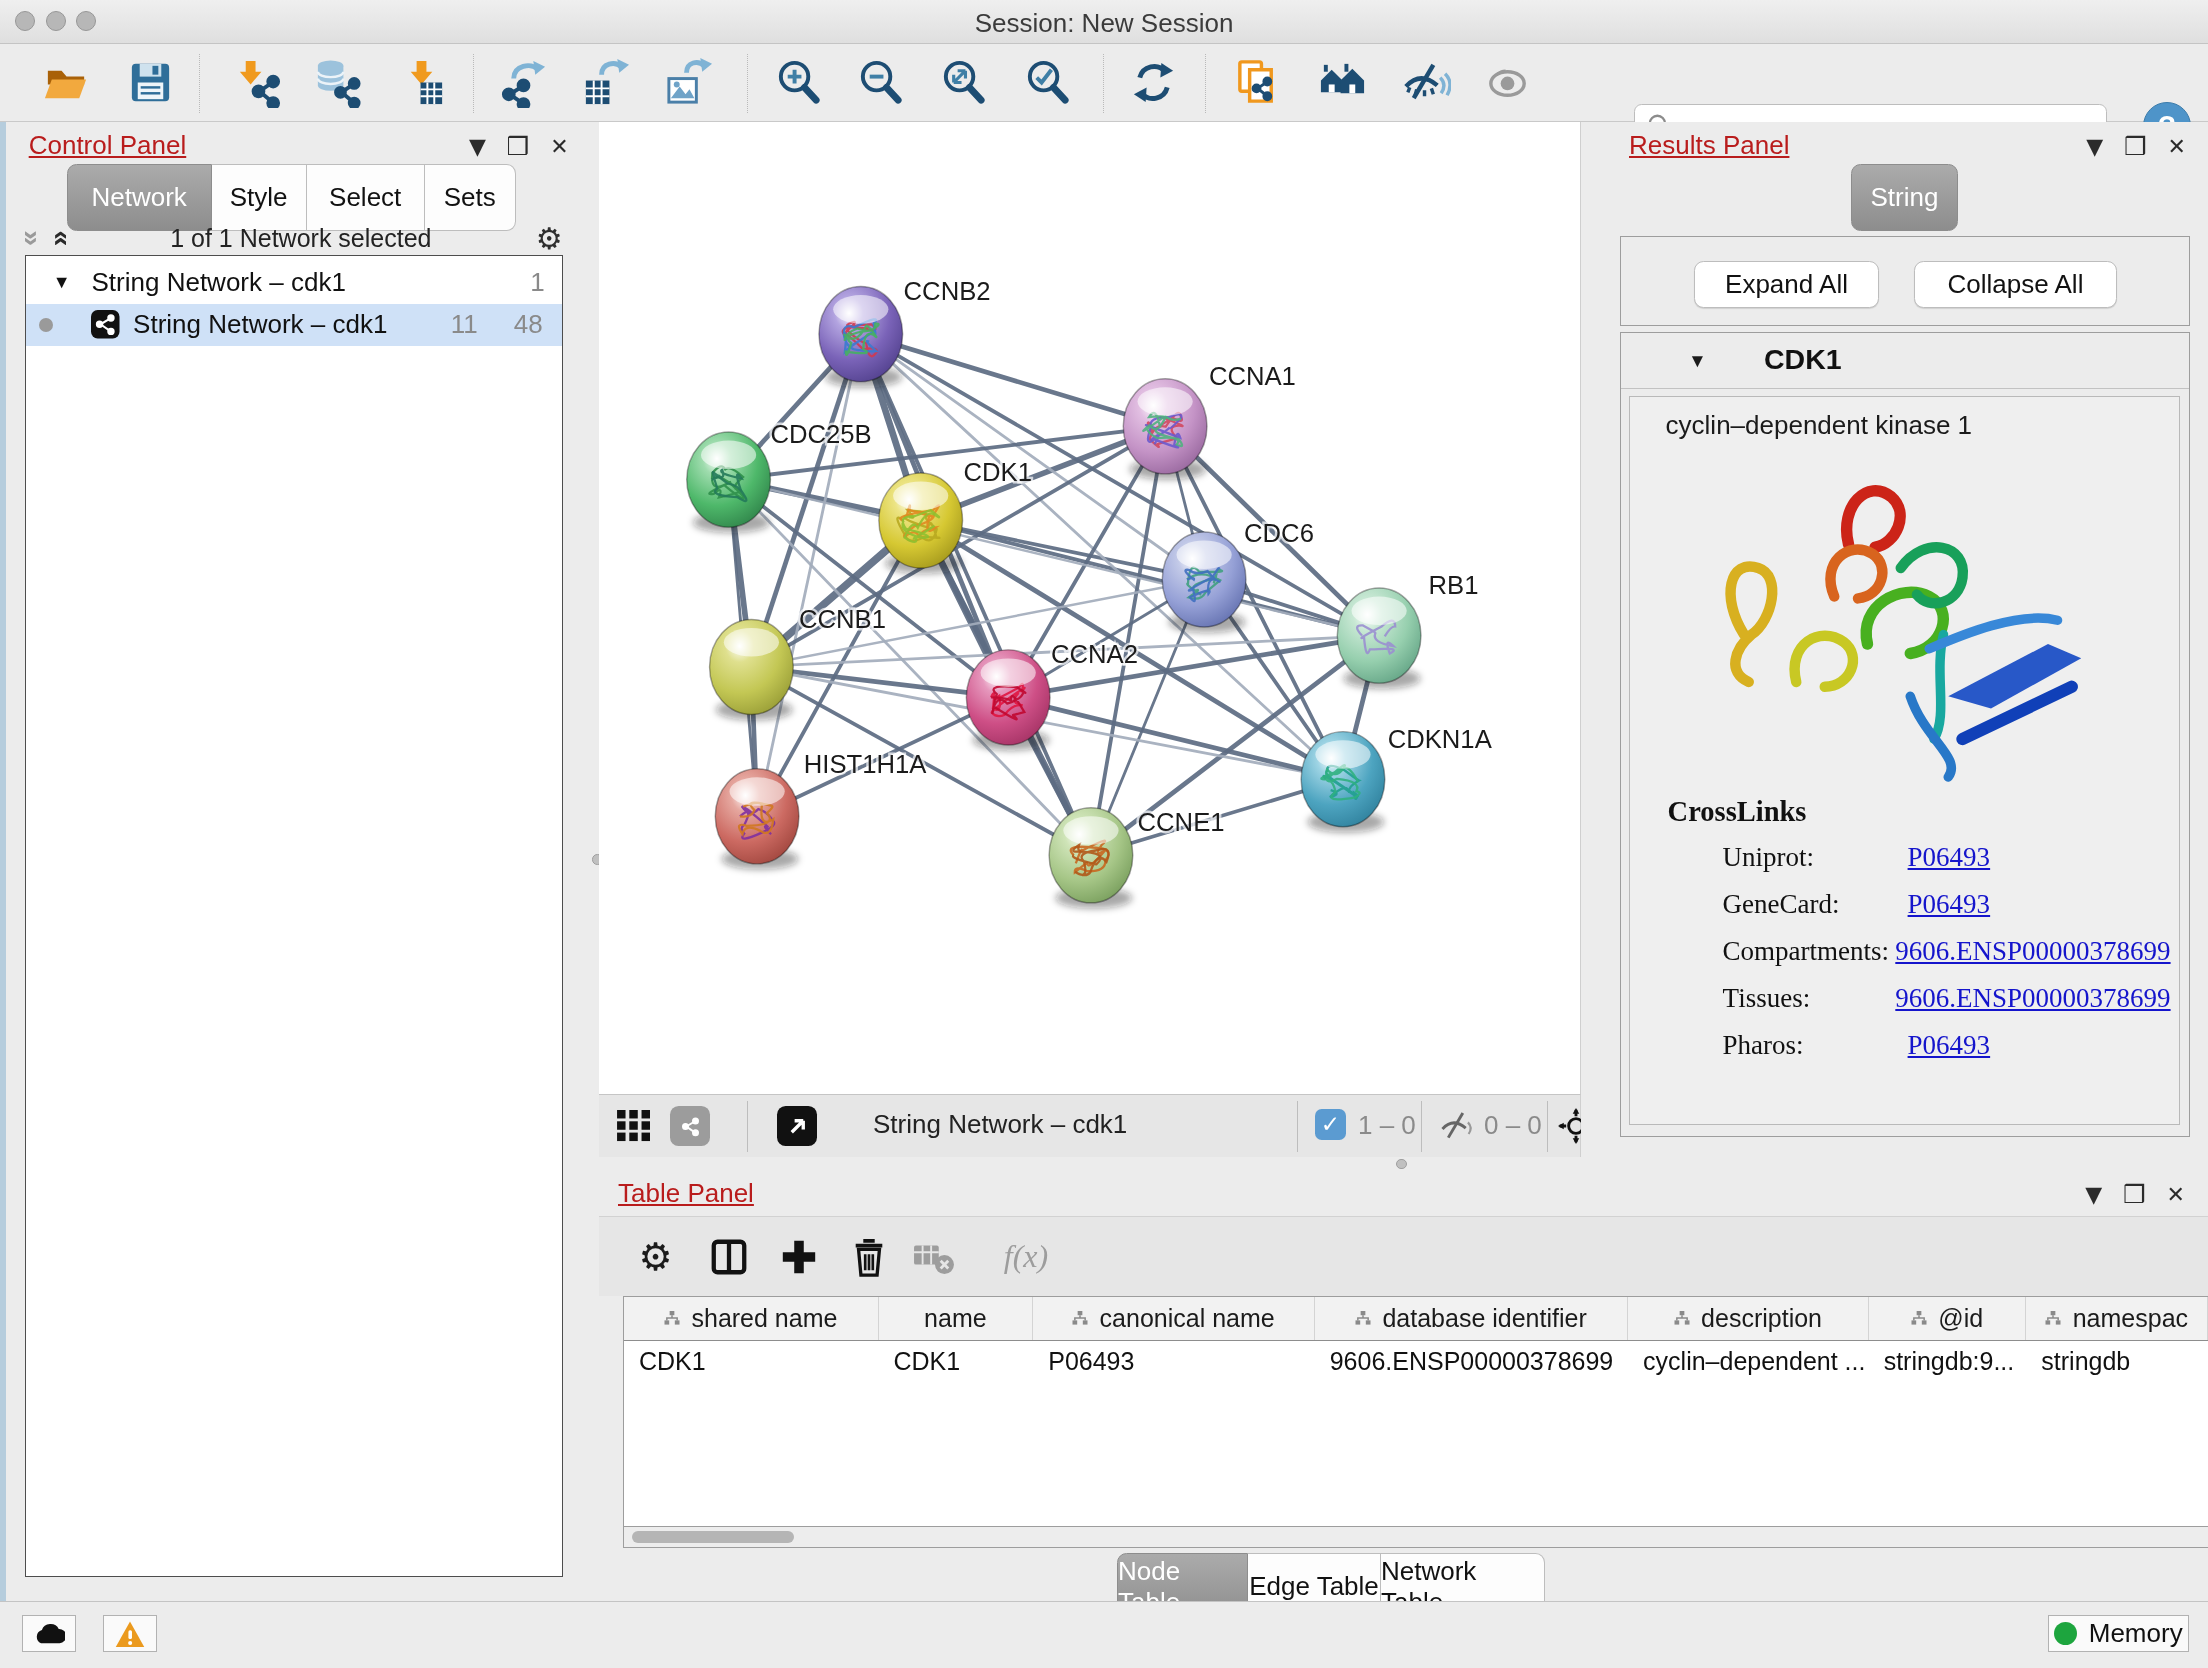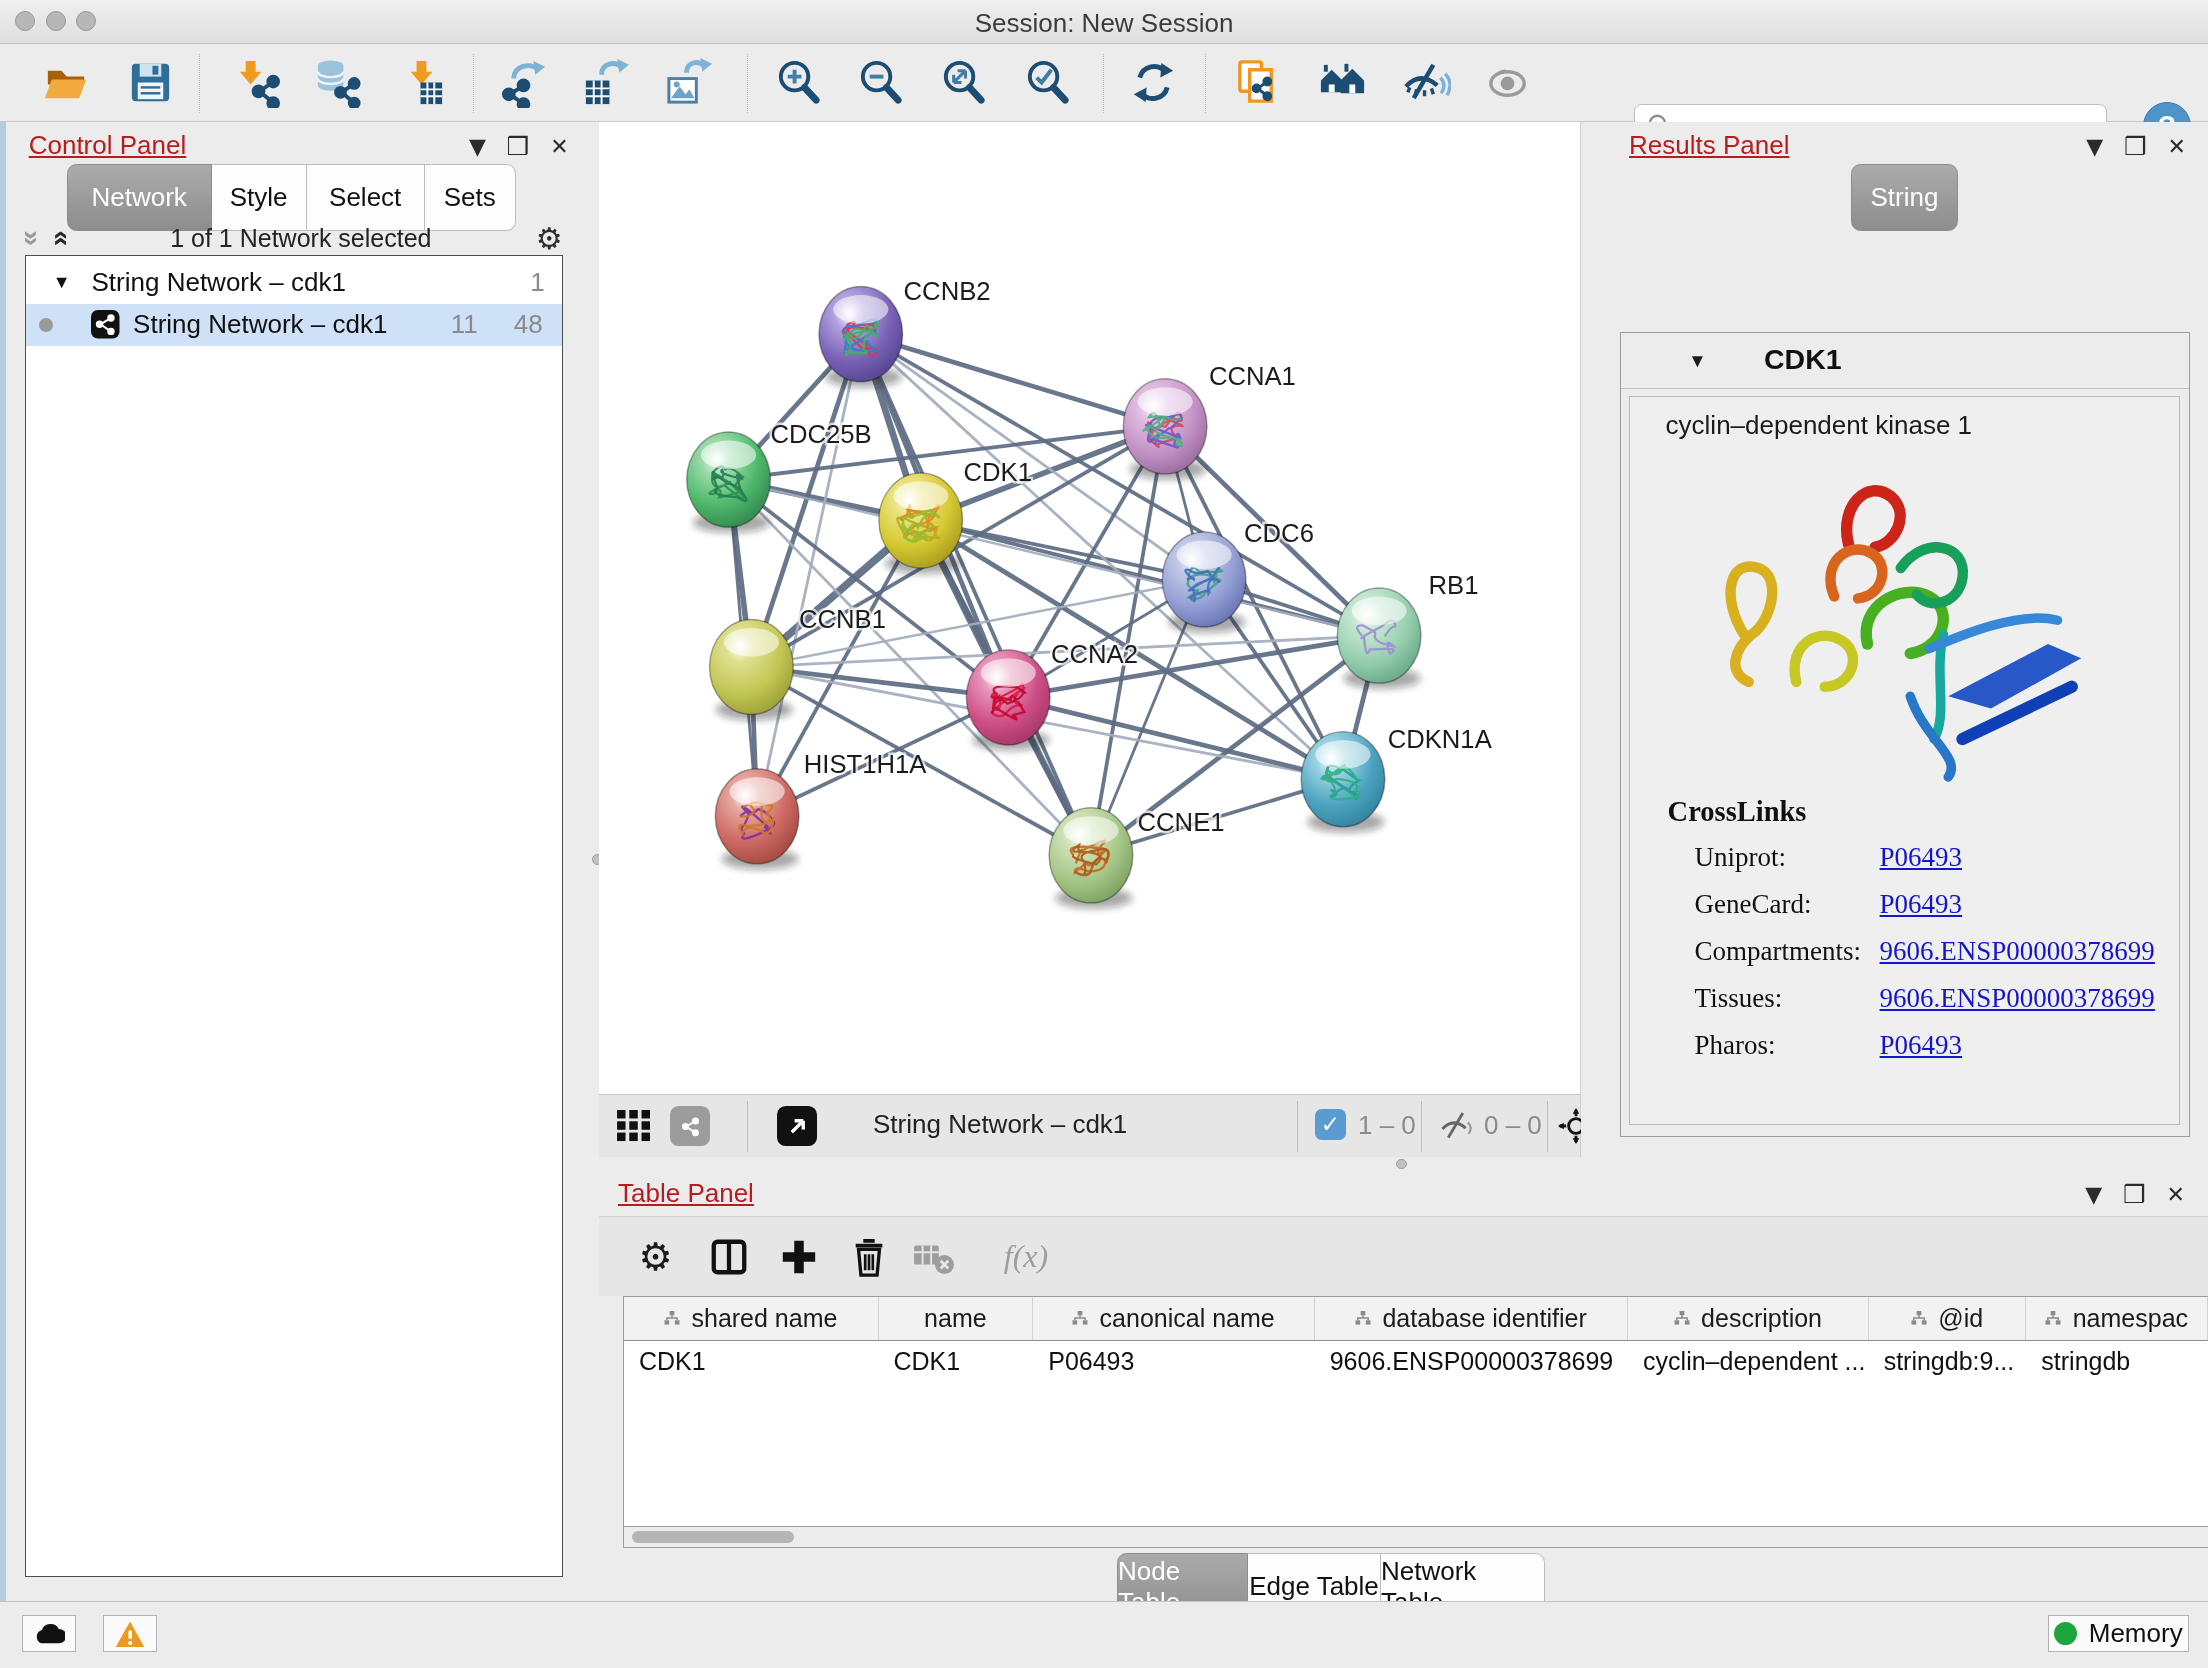--- a/index.html
+++ b/index.html
@@ -68,21 +68,21 @@
   #rp-btnbox { position:absolute; left:39px; top:114px; width:570px; height:90px;
     border:1.9px solid #9d9d9d; background:#ececec; }
   .rp-btn { position:absolute; top:24px; height:47px; background:#fff; border:1px solid #bdbdbd;
     border-radius:9.5px; font-size:26px; color:#111; display:flex; align-items:center;
     justify-content:center; box-shadow:0 1px 1px rgba(0,0,0,0.12); }
   #rp-main { position:absolute; left:39px; top:210px; width:570px; height:805px;
     border:1.9px solid #9d9d9d; background:#ececec; }
   #rp-inner { position:absolute; left:7.6px; top:63px; width:551px; height:729px;
     border:1px solid #b9b9b9; background:#efefef; }
   .serif { font-family:"Liberation Serif","DejaVu Serif",serif; }
-  .xl-row { display:flex; font-size:27px; margin-bottom:16px; }
+  .xl-row { display:flex; font-size:27px; margin-bottom:16px;margin-left:28px; }
   .xl-label { width:185px; color:#111; }
   .xl-value { color:#1515cc; text-decoration:underline; }
 
   
   #table-panel { position:absolute; left:599px; top:1172px; width:1609px; height:429px; background:#ececec; }
   #tp-toolbar { position:absolute; left:0px; top:44px; width:1609px; height:80px;
     background:#e6e6e6; border-top:1px solid #d2d2d2; }
   .tpi { position:absolute; top:13.3px; width:53px; height:53px; display:flex; align-items:center; justify-content:center; }
   #tbl { position:absolute; left:24px; top:124px; width:1586px; height:231px;
     background:#fff; border:1.9px solid #9d9d9d; }
@@ -601,20 +601,24 @@
 
 <div id="results-panel">
   <div class="panel-title abs" style="left:48px; top:7.6px">Results Panel</div>
   <div class="win-icons" style="right:23px; top:9.5px">
     <span>▼</span>
     <span class="sq">❒</span>
     <span style="font-weight:bold">✕</span>
   </div>
   <div class="tabbar" style="left:270px; top:42px">
     <div class="tab sel" style="width:107px; border-radius:9.5px">String</div>
+  </div>
+  <div id="rp-btnbox">
+    <div class="rp-btn" style="left:73px; width:185px">Expand All</div>
+    <div class="rp-btn" style="left:293px; width:203px">Collapse All</div>
   </div>
   <div id="rp-main">
     <span class="abs" style="left:67px; top:17px; font-size:19px; color:#1b1b1b">▼</span>
     <div class="abs" style="left:143px; top:9.5px; font-size:28.5px; font-weight:bold; color:#111">CDK1</div>
     <div class="abs" style="left:0; top:55px; width:100%; border-top:1px solid #c2c2c2"></div>
     <div id="rp-inner">
       <div class="abs" style="left:36px; top:13.3px; font-size:26px; color:#1b1b1b">cyclin–dependent kinase 1</div>
       <svg class="abs" style="left:76px; top:57px" width="399" height="342" viewBox="0 0 420 360">
         <path d="M40 190 C15 150 25 110 55 120 C80 128 70 175 48 190 C30 205 22 230 45 240" stroke="#d8b020" stroke-width="11" fill="none" stroke-linecap="round"></path>
         <path d="M150 95 C140 55 170 25 195 45 C215 62 200 95 178 98" stroke="#cc2418" stroke-width="12" fill="none" stroke-linecap="round"></path>

